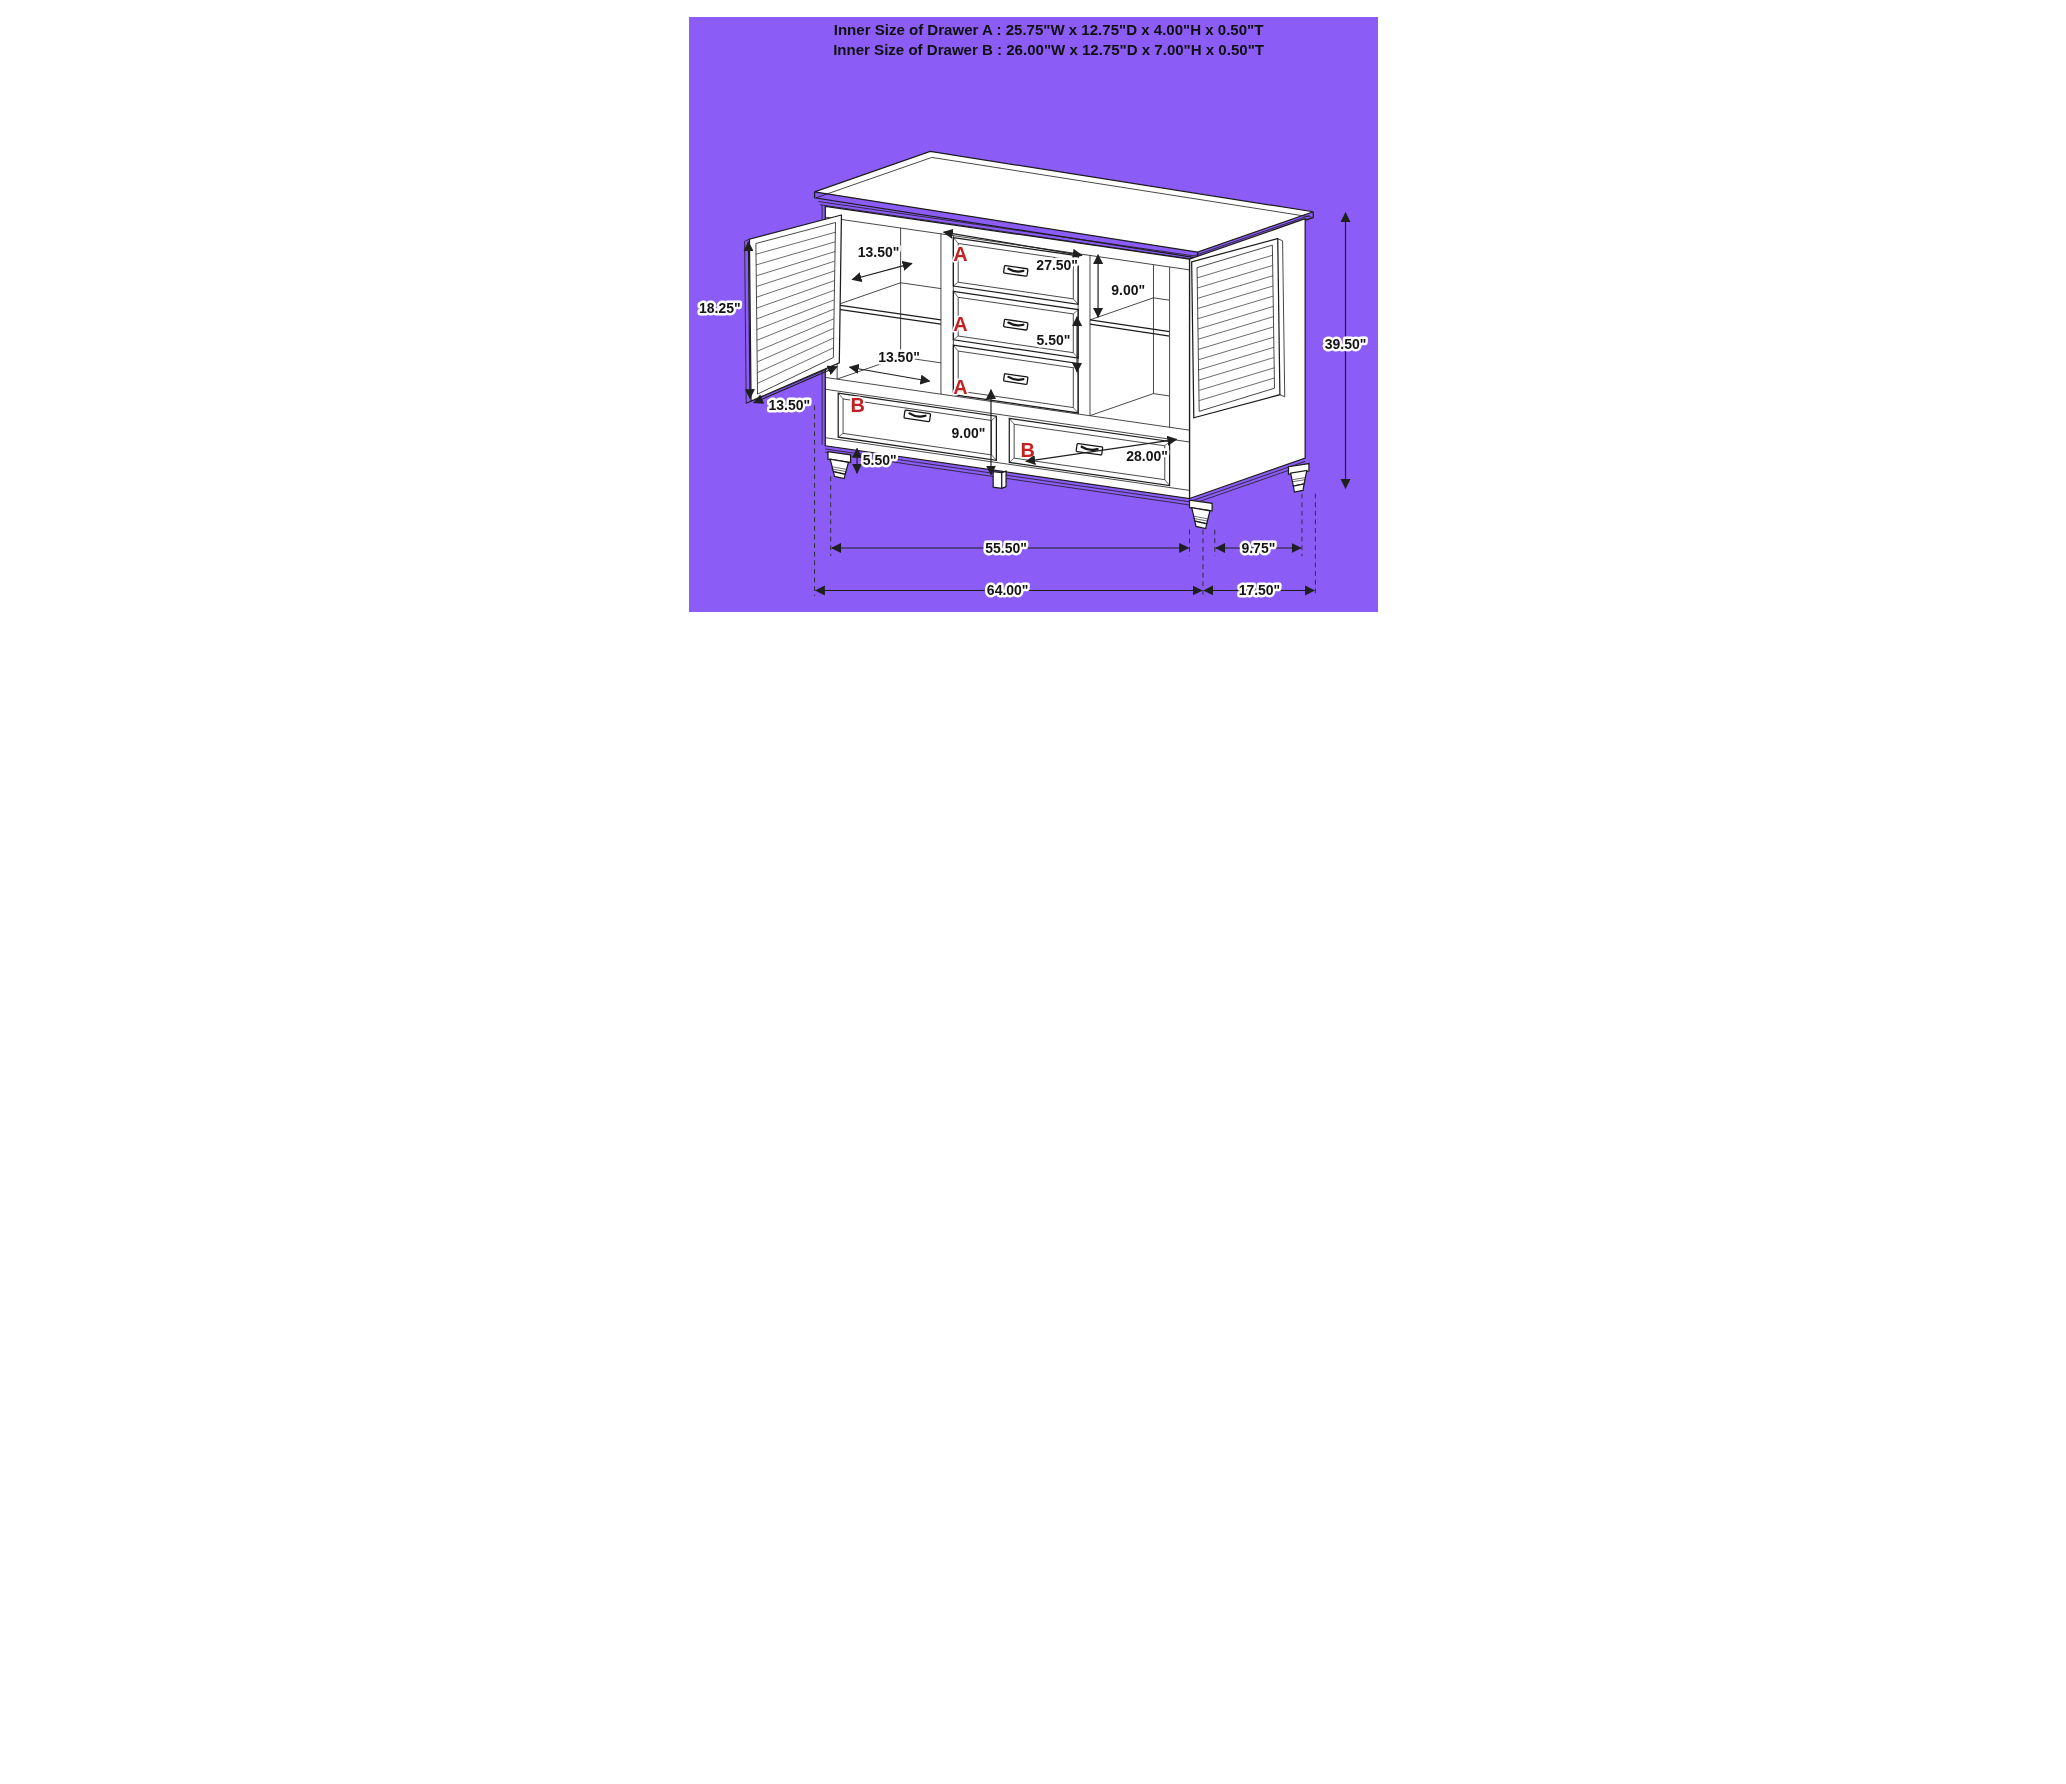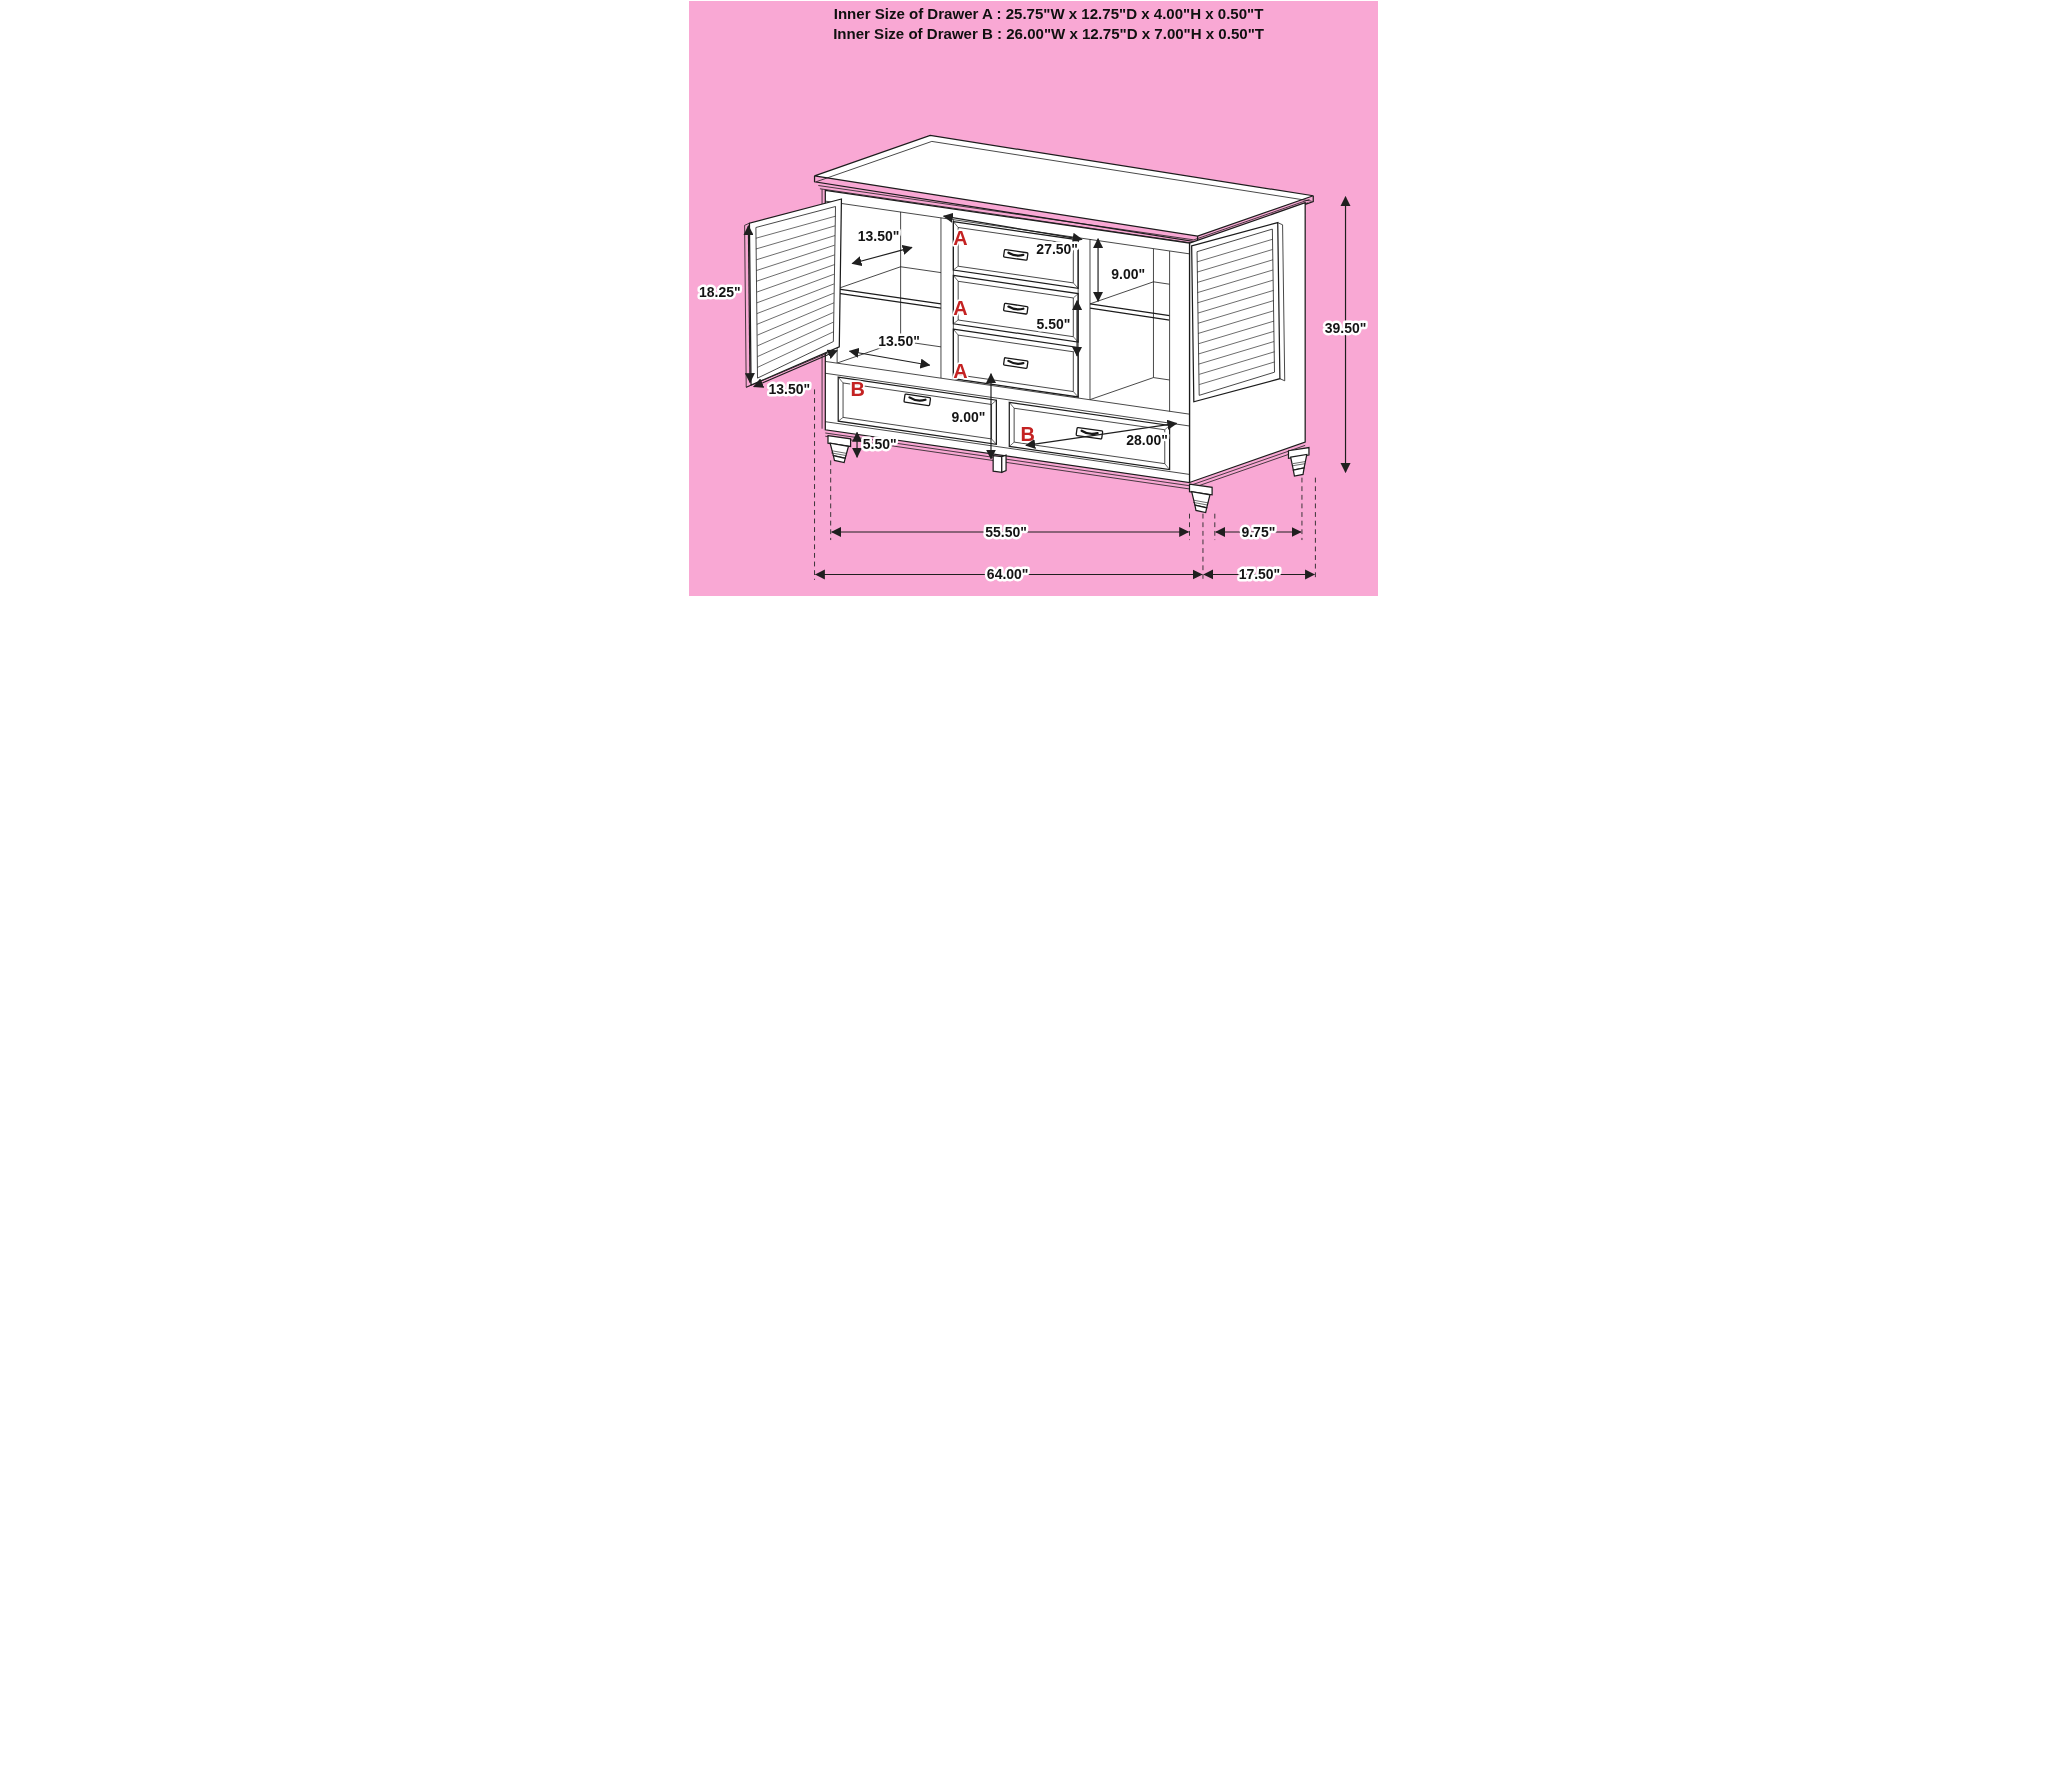--- a/index.html
+++ b/index.html
@@ -1,16 +1,16 @@
 <!DOCTYPE html>
 <html style="font-size:8.6px"><head>
 <meta charset="utf-8">
 <style>
   html,body{margin:0;padding:0;background:#ffffff;}
-  .page{width:689px;margin:1px auto;background:#f9a8d4;}
+  .page{width:689px;margin:17px auto;background:#8b5cf6;}
   svg{display:block;}
   .ol{fill:none;stroke:#1c1c1c;stroke-width:2.3;stroke-linejoin:miter;}
   .ln{fill:none;stroke:#1c1c1c;stroke-width:1.5;}
   .thin{fill:none;stroke:#1c1c1c;stroke-width:1.2;}
   .wfill{fill:#ffffff;stroke:#1c1c1c;stroke-width:2.3;stroke-linejoin:miter;}
   .dim{fill:none;stroke:#1f1f1f;stroke-width:2.2;}
   .dsh{fill:none;stroke:#2a2a2a;stroke-width:1.7;stroke-dasharray:9 7;}
   .lbl{font-family:"Liberation Sans",sans-serif;font-weight:bold;font-size:26px;fill:#141414;
        text-anchor:middle;paint-order:stroke;stroke:#ffffff;stroke-width:9px;stroke-linejoin:round;}
   .hdr{font-family:"Liberation Sans",sans-serif;font-weight:bold;font-size:28px;fill:#101010;text-anchor:middle;}

